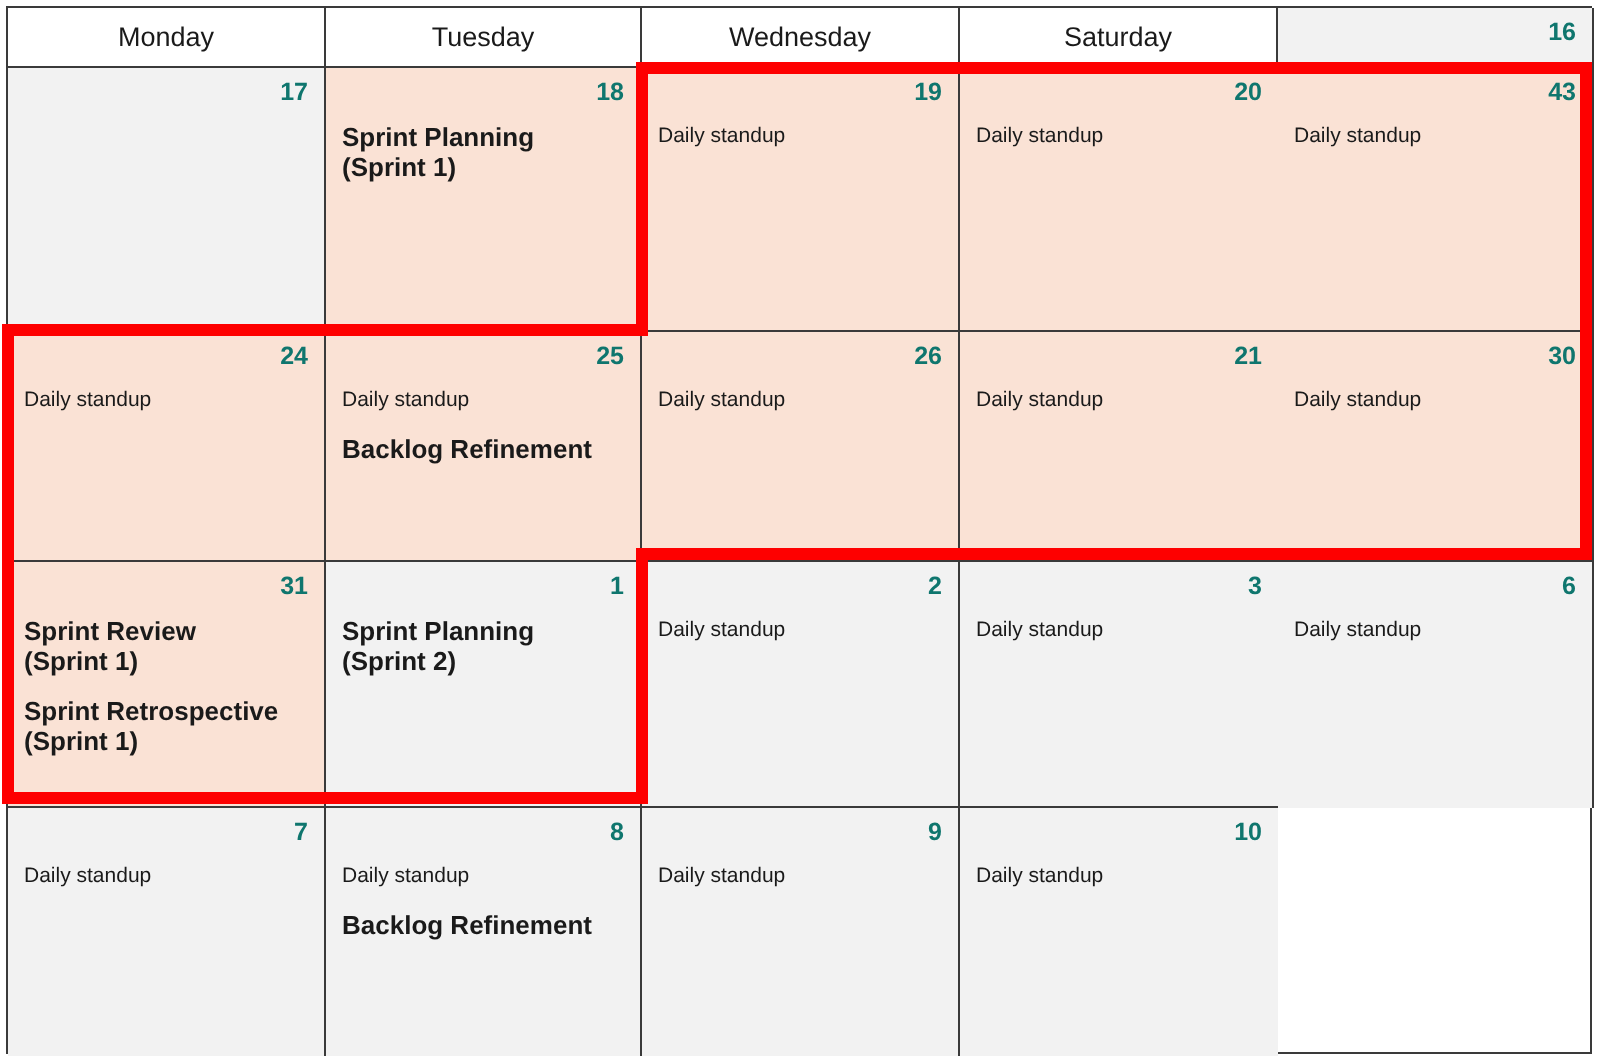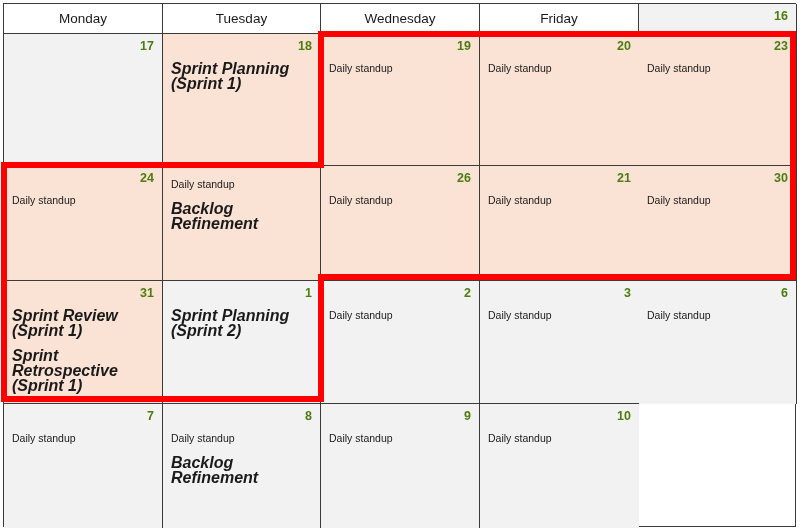--- a/index.html
+++ b/index.html
@@ -60,37 +60,37 @@
     background: #f2f2f2;
   }
   .day-cell.last-col { border-right: none; }
   .day-cell.last-row { border-bottom: none; }
   .day-cell.highlight { background: #fae2d5; }
 
   .day-num {
     text-align: right;
     font-size: 12.5px;
     font-weight: bold;
-    color: #4d7c0f;
+    color: #0f766e;
     line-height: 15px;
     height: 16px;
   }
 
   .events {
     margin-top: 6px;
   }
   .event {
     font-size: 10.5px;
     color: #1a1a1a;
     line-height: 14px;
     margin-bottom: 0;
     white-space: pre-line;
   }
   .event.plain   { font-weight: normal; }
-  .event.strong  { font-weight: bold; font-size: 16px; line-height: 15px; font-style: italic; }
+  .event.strong  { font-weight: bold; font-size: 13px; line-height: 15px; }
   .event + .event { margin-top: 10px; }
 
   
   .redline {
     position: absolute;
     background: #fe0000;
     pointer-events: none;
   }
 </style>
 </head>
@@ -103,21 +103,21 @@
     <div class="day-head">
         <span>Monday</span>
       </div>
     <div class="day-head">
         <span>Tuesday</span>
       </div>
     <div class="day-head">
         <span>Wednesday</span>
       </div>
     <div class="day-head">
-        <span>Friday</span>
+        <span>Saturday</span>
       </div>
 
   <div class="day-cell">
         <div class="day-num">16</div>
         <div class="events"></div>
       </div>
       <div class="day-cell">
         <div class="day-num">17</div>
         <div class="events"></div>
       </div>
@@ -134,32 +134,33 @@
           <div class="event plain">Daily standup</div>
         </div>
       </div>
       <div class="day-cell highlight last-col">
         <div class="day-num">20</div>
         <div class="events">
           <div class="event plain">Daily standup</div>
         </div>
       </div>
       <div class="day-cell highlight">
-        <div class="day-num">23</div>
+        <div class="day-num">43</div>
         <div class="events">
           <div class="event plain">Daily standup</div>
         </div>
       </div>
       <div class="day-cell highlight">
         <div class="day-num">24</div>
         <div class="events">
           <div class="event plain">Daily standup</div>
         </div>
       </div>
       <div class="day-cell highlight">
+        <div class="day-num">25</div>
         <div class="events">
           <div class="event plain">Daily standup</div>
           <div class="event strong">Backlog Refinement</div>
         </div>
       </div>
       <div class="day-cell highlight">
         <div class="day-num">26</div>
         <div class="events">
           <div class="event plain">Daily standup</div>
         </div>

